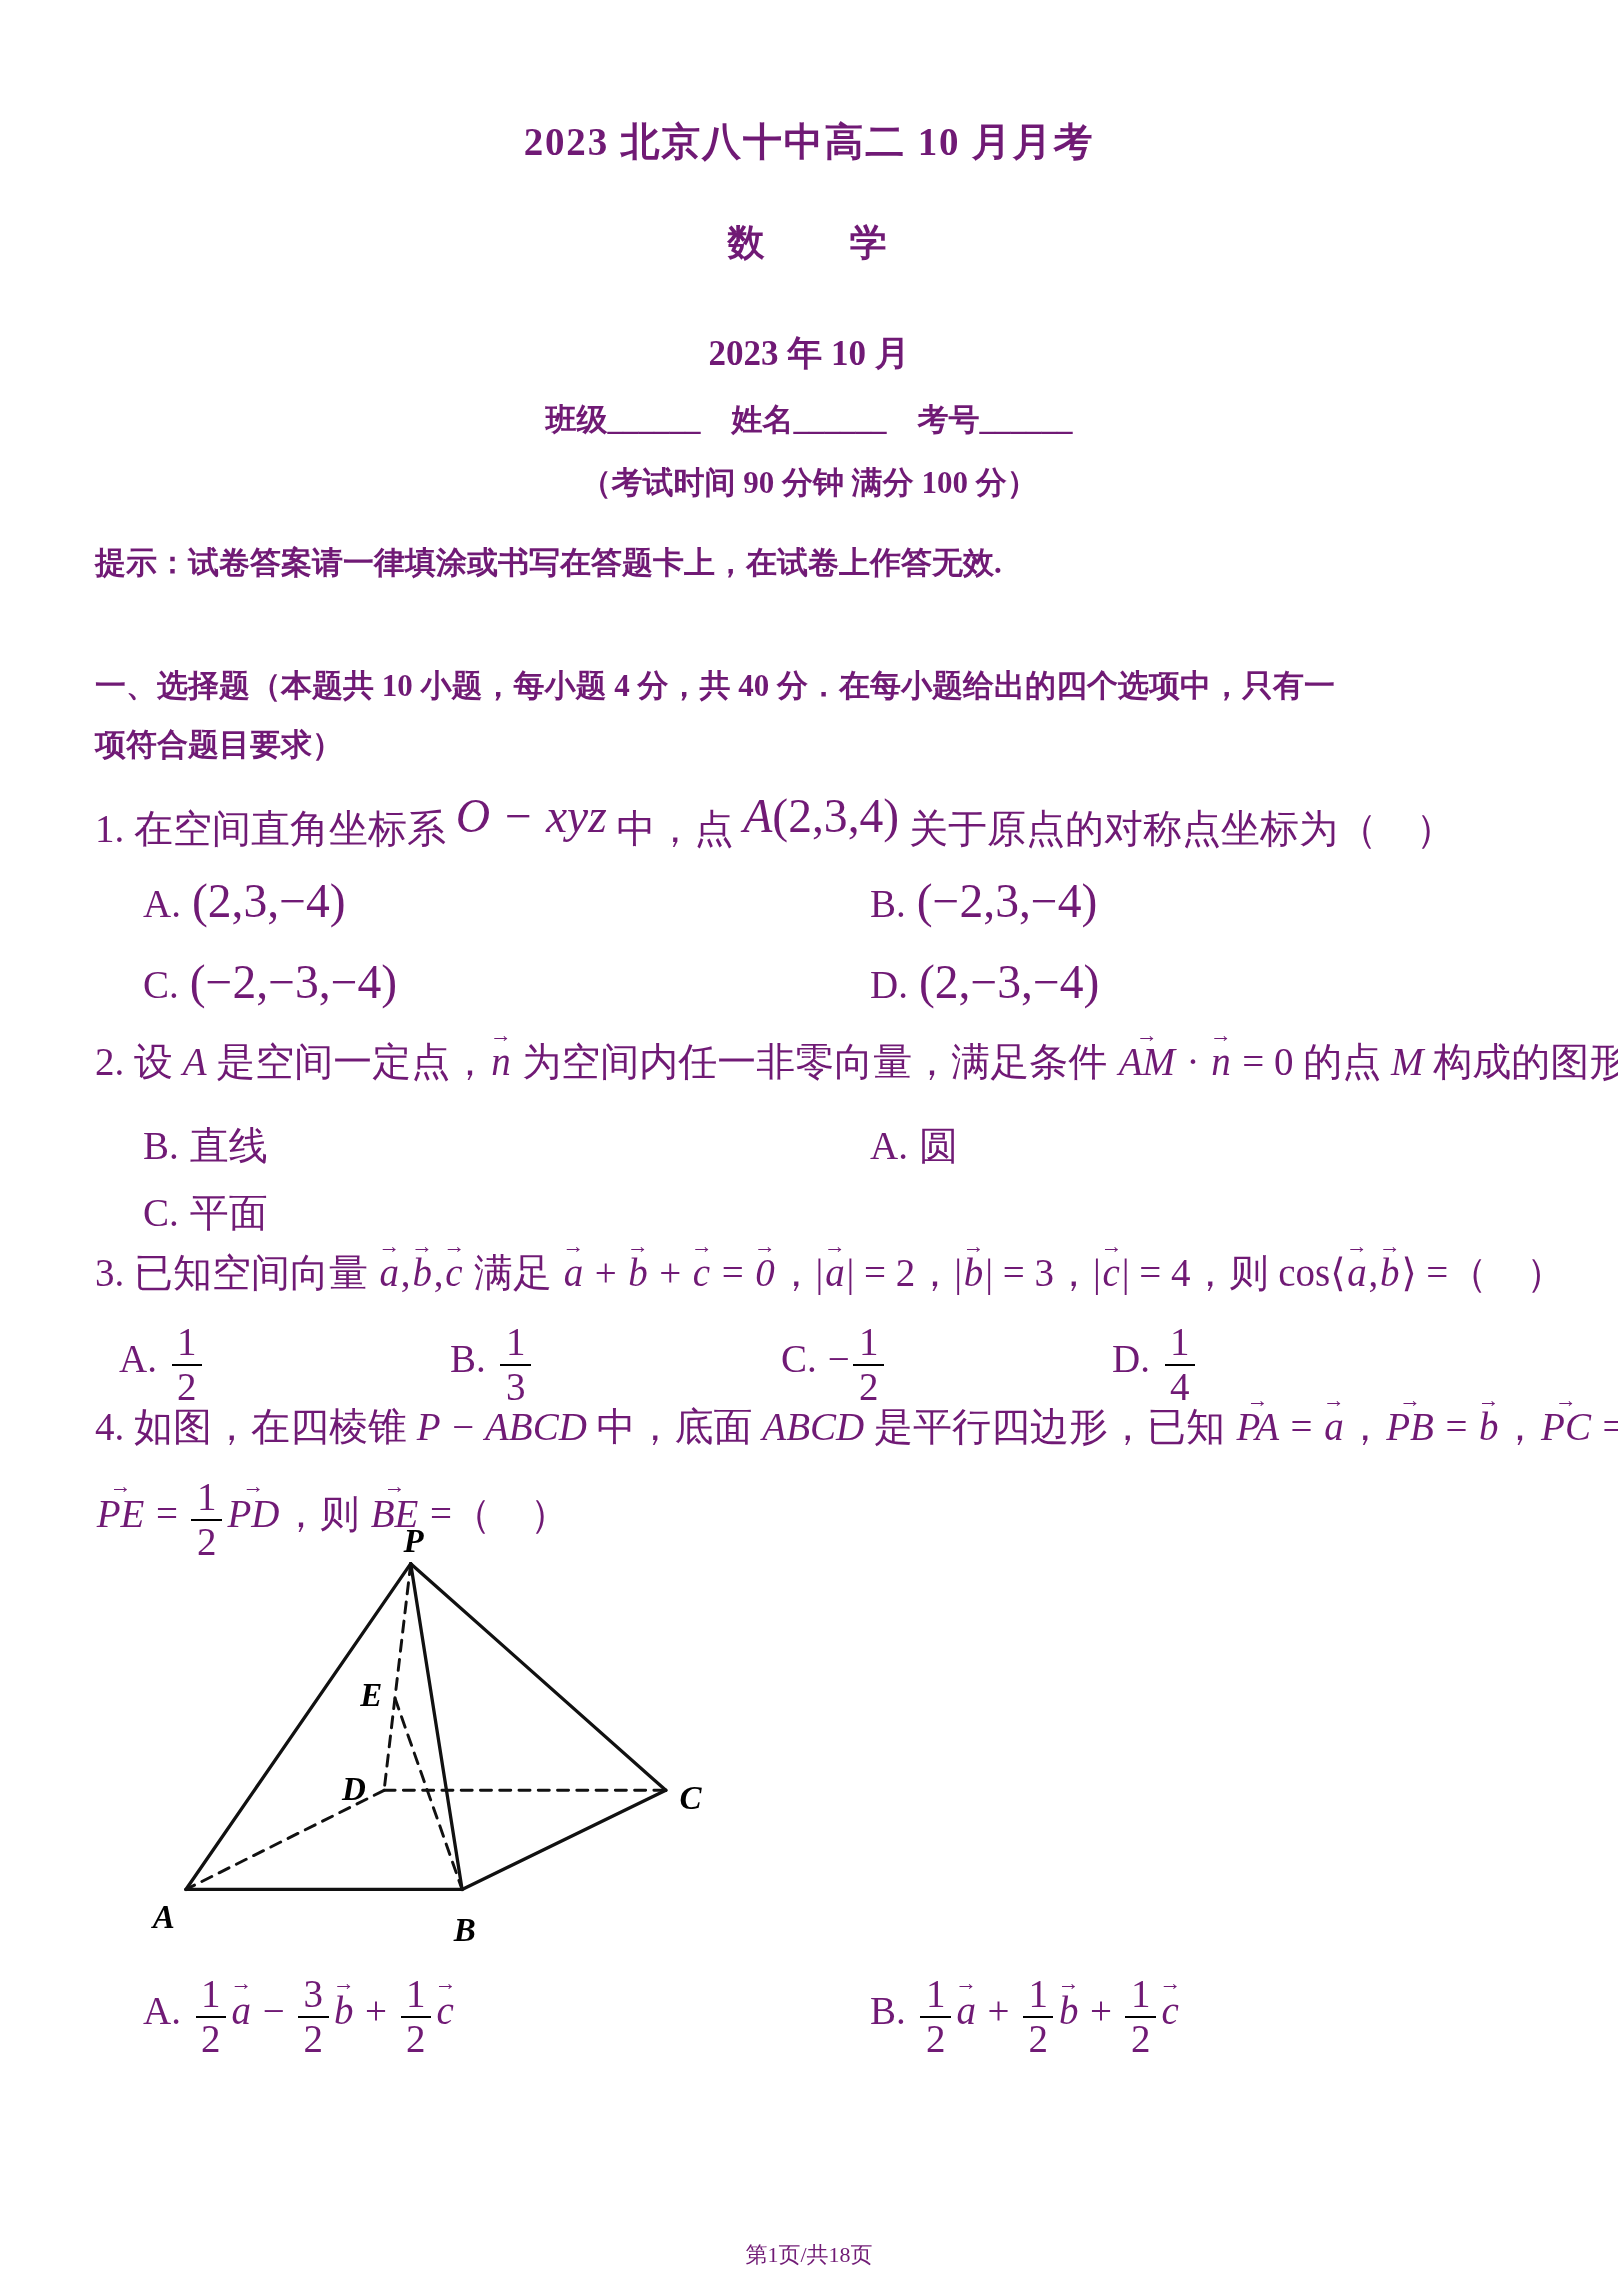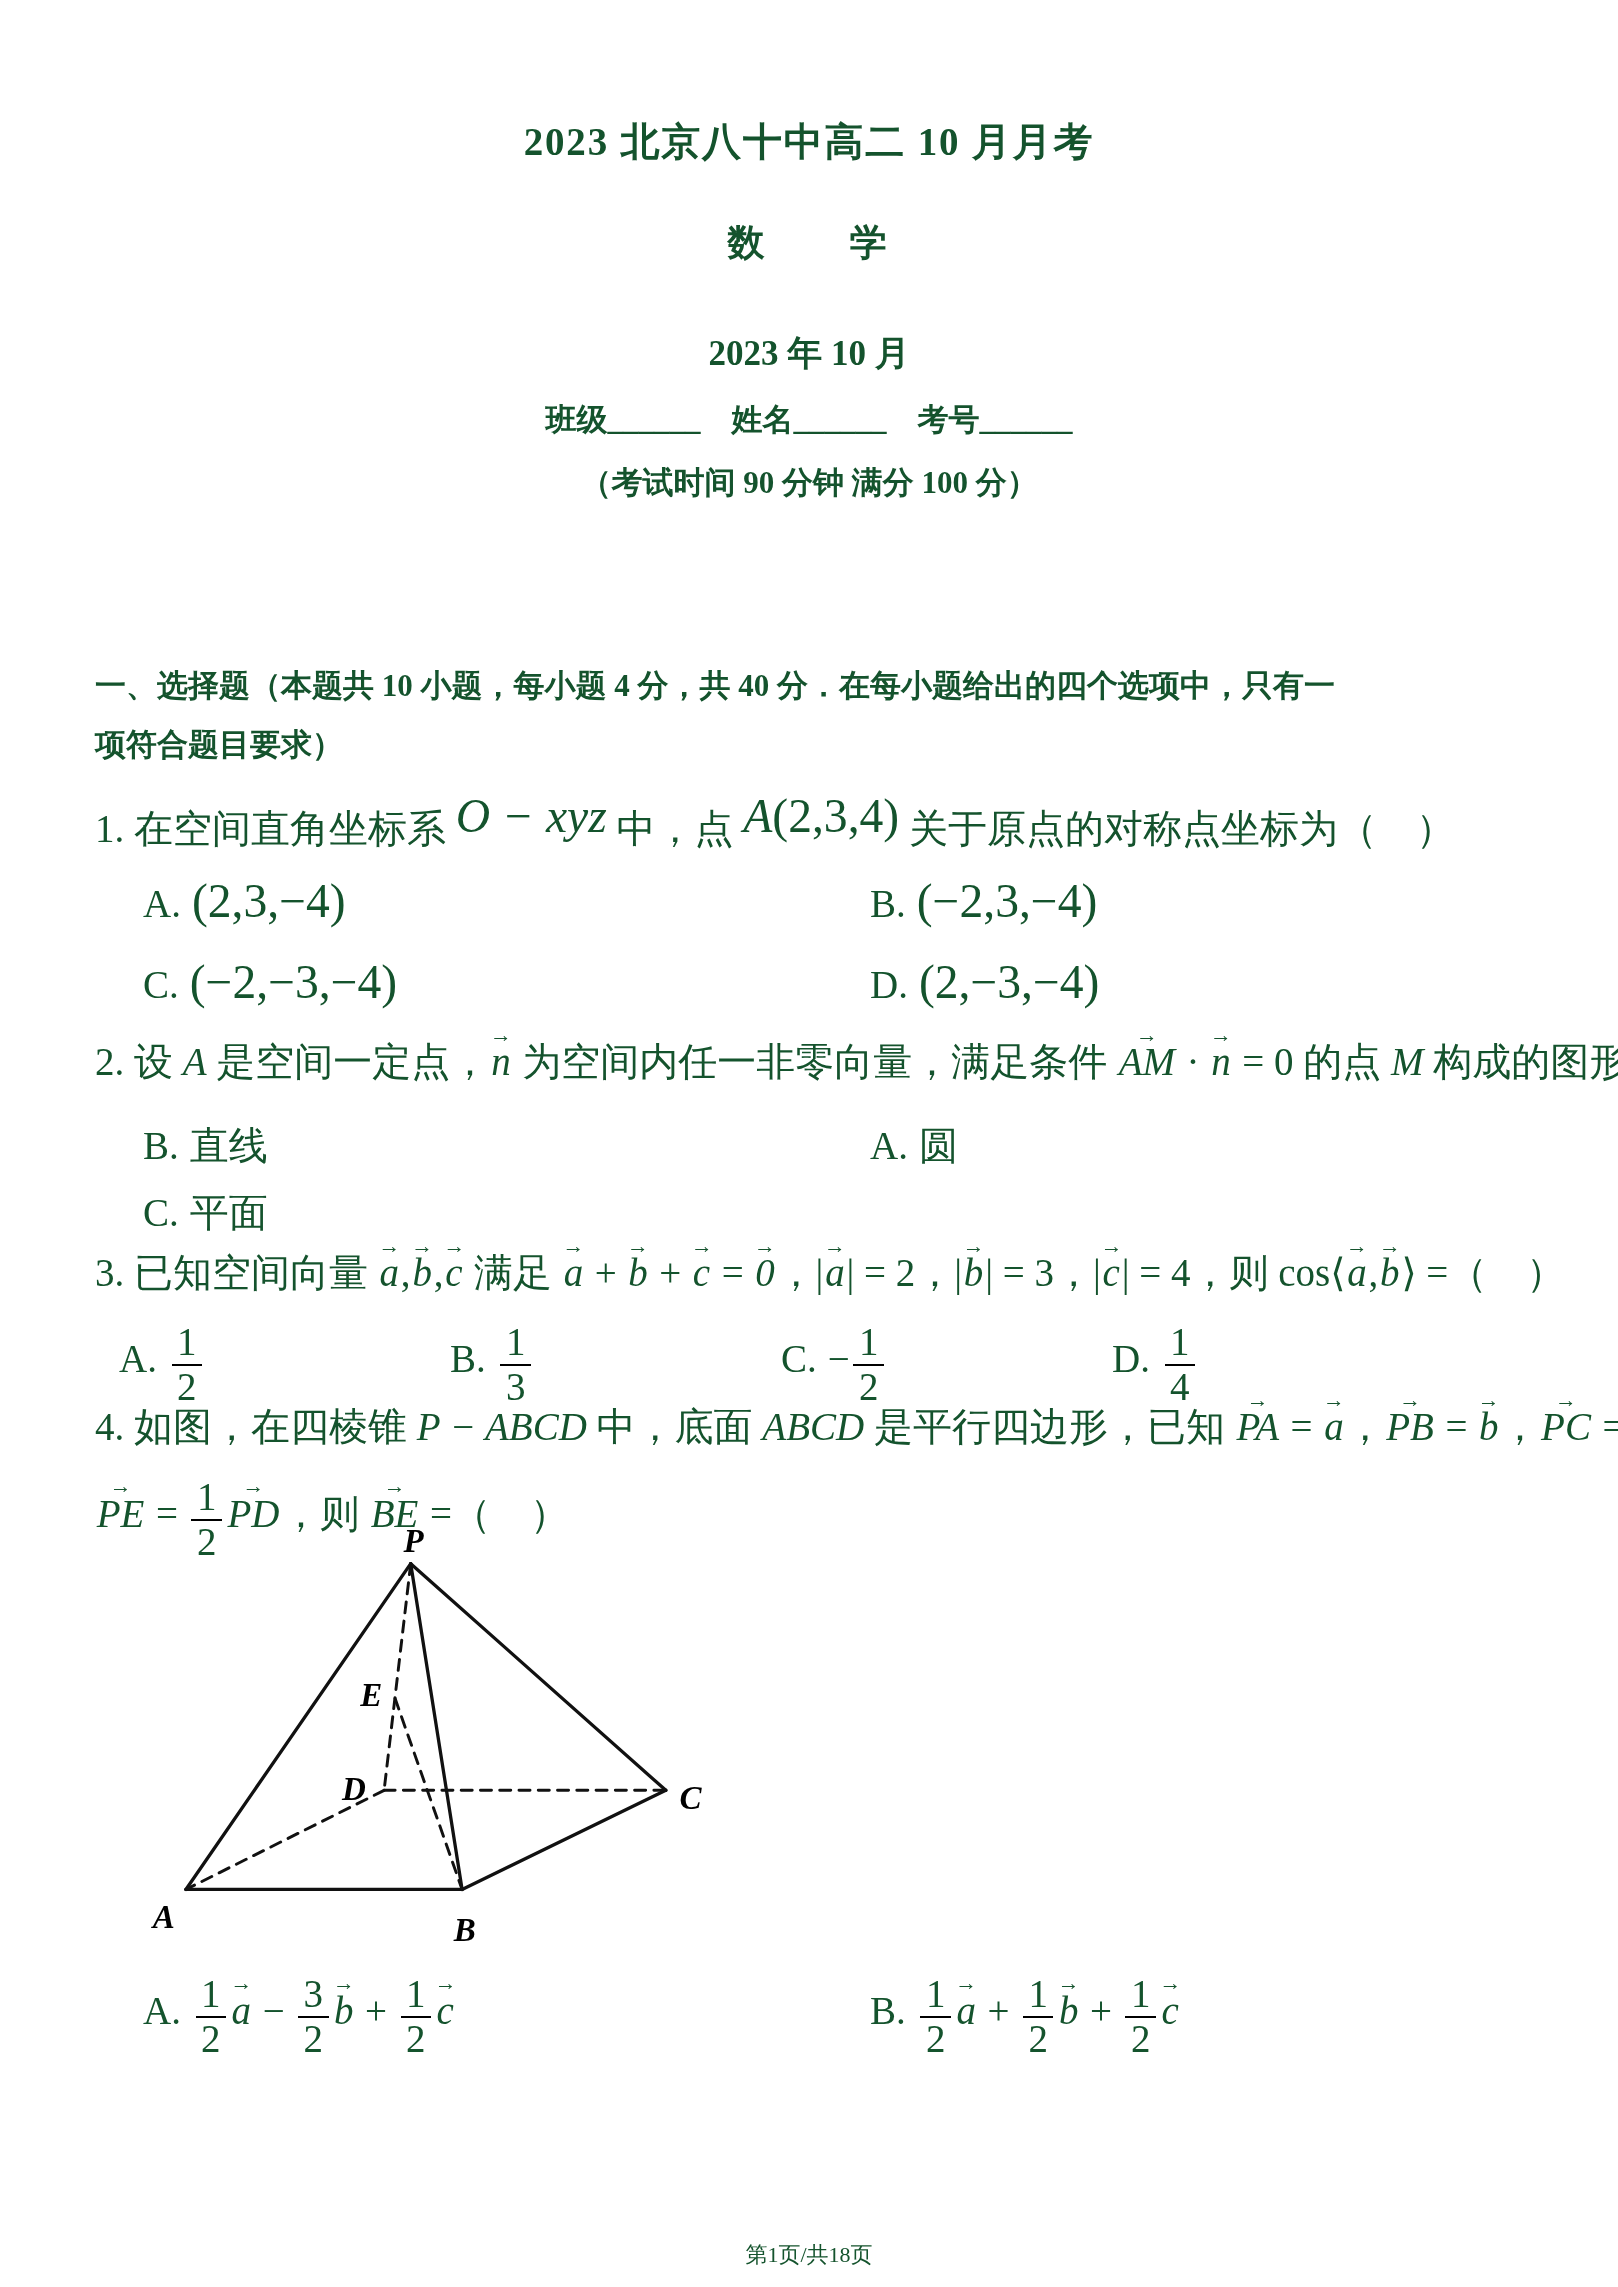--- a/index.html
+++ b/index.html
@@ -1,18 +1,18 @@
 <!DOCTYPE html>
 <html style="font-size:14.7px"><head>
 <meta charset="utf-8">
 <style>
   html,body { margin:0; padding:0; background:#ffffff; }
   .page {
     position:relative; width:1618px; height:2288px; background:#ffffff;
-    color:#14532d; font-family:"Liberation Serif", serif; overflow:hidden;
+    color:#701a75; font-family:"Liberation Serif", serif; overflow:hidden;
   }
   .line { position:absolute; white-space:nowrap; line-height:1.25; }
   .center { left:0; width:100%; text-align:center; }
   .bold { font-weight:700; }
   .fs-title { font-size:39px; letter-spacing:1.8px; }
   .fs-subject { font-size:37px; letter-spacing:3.7px; }
   .fs-date { font-size:35px; }
   .fs-head { font-size:31px; }
   .fs-body { font-size:39px; }
   .fs-foot { font-size:22px; }
@@ -53,20 +53,21 @@
 <body>
 
 <div class="page">
 
   <div class="line center bold fs-title" style="top:118px">2023 北京八十中高二 10 月月考</div>
   <div class="line center bold fs-subject" style="top:220px">数　　学</div>
   <div class="line center bold fs-date" style="top:332px">2023 年 10 月</div>
   <div class="line center bold fs-head" style="top:401px">班级______　姓名______　考号______</div>
   <div class="line center bold fs-head" style="top:464px">（考试时间 90 分钟  满分 100 分）</div>
 
+  <div class="line bold fs-head" style="top:544px;left:95px">提示：试卷答案请一律填涂或书写在答题卡上，在试卷上作答无效.</div>
 
   <div class="line bold fs-head" style="top:667px;left:95px">一、选择题（本题共 10 小题，每小题 4 分，共 40 分．在每小题给出的四个选项中，只有一</div>
   <div class="line bold fs-head" style="top:726px;left:95px">项符合题目要求）</div>
 
   <div class="line fs-body" style="top:797px;left:95px"><span class="tk k-t">1. 在空间直角坐标系 </span><span class="tk k-i raised big">O − xyz</span><span class="tk k-t"> 中，点 </span><span class="tk k-i raised big">A</span><span class="tk k-m raised big">(2,3,4)</span><span class="tk k-t"> 关于原点的对称点坐标为（　）</span></div>
   <div class="optrow2 fs-body" style="top:874px">
     <span class="opt">
       <span class="olabel">A.</span><span><span class="tk k-m big">(2,3,−4)</span></span>
     </span>
     <span class="opt">

